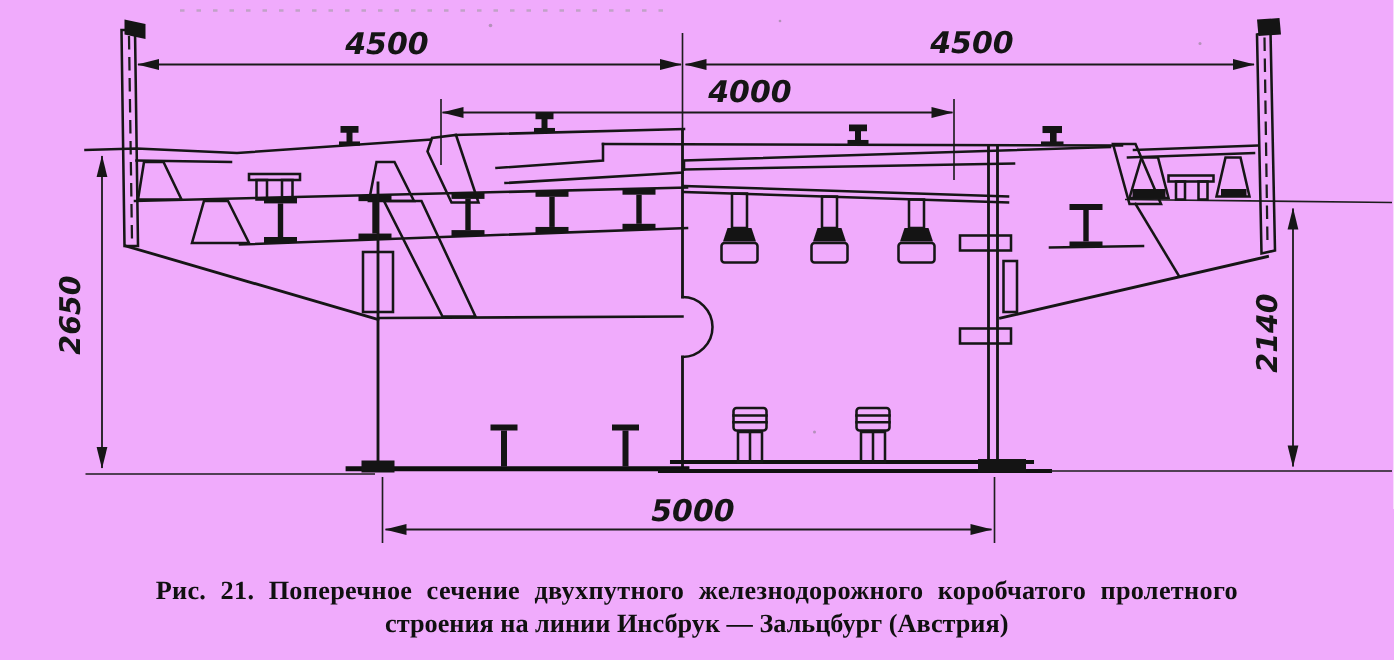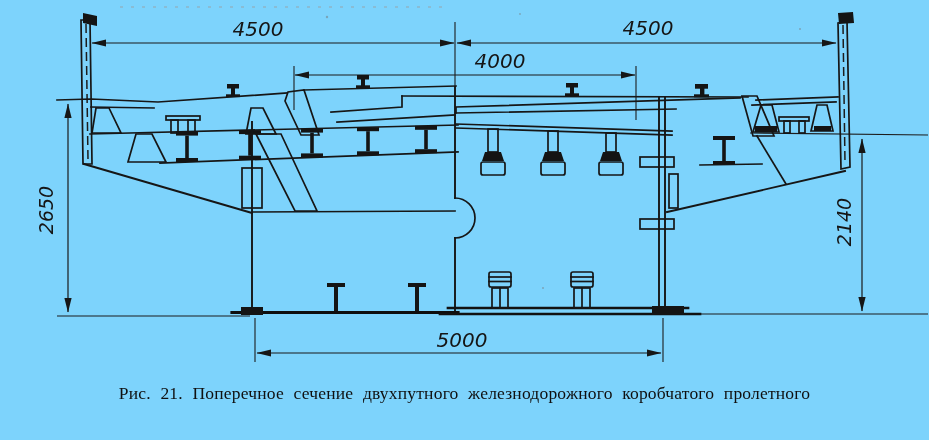--- a/index.html
+++ b/index.html
@@ -1,17 +1,17 @@
 <!DOCTYPE html>
 <html><head>
 <meta charset="utf-8">
 <style>
   html,body{margin:0;padding:0;background:#ffffff;}
-  .page{position:relative;width:929px;height:440px;background:#7dd3fc;overflow:hidden;
-        font-family:"Liberation Serif",serif;}
+  .page{position:relative;width:929px;height:440px;background:#f0abfc;overflow:hidden;
+        font-family:"Liberation Serif",serif;font-weight:bold;}
   svg{position:absolute;left:0;top:0;}
   .s   {stroke:#161616;stroke-width:1.7;fill:none;stroke-linecap:square;}
   .s18 {stroke:#161616;stroke-width:1.9;fill:none;stroke-linecap:square;}
   .s2  {stroke:#111111;stroke-width:2.7;fill:none;stroke-linecap:square;}
   .s3  {stroke:#0e0e0e;stroke-width:3.2;fill:none;stroke-linecap:square;}
   .thin{stroke:#1d1d1d;stroke-width:1.1;fill:none;}
   .dimline{stroke:#1a1a1a;stroke-width:1.2;fill:none;}
   .ink {fill:#141414;stroke:none;}
   .dash{stroke:#1c1c1c;stroke-width:1.5;fill:none;stroke-dasharray:9 5;}
   .dim {font-family:"DejaVu Sans",sans-serif;font-style:italic;font-size:20px;fill:#151515;}
@@ -253,15 +253,16 @@
       <line class="s" x1="571" y1="277" x2="593" y2="277"></line>
       <line class="s" x1="571" y1="281.5" x2="593" y2="281.5"></line>
       <rect class="s" x="574" y="288" width="16" height="20"></rect>
       <line class="s" x1="582" y1="288" x2="582" y2="308"></line>
     </g>
   </g>
 </svg>
 
 <div class="caption">
   <div class="l1">Рис. 21. Поперечное сечение двухпутного железнодорожного  коробчатого пролетного</div>
+  <div class="l2">строения на линии Инсбрук — Зальцбург (Австрия)</div>
 </div>
 
 </div>
 
 </body></html>

